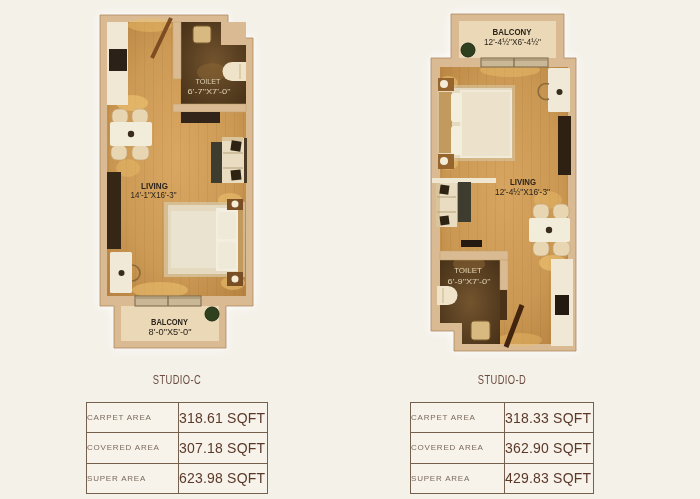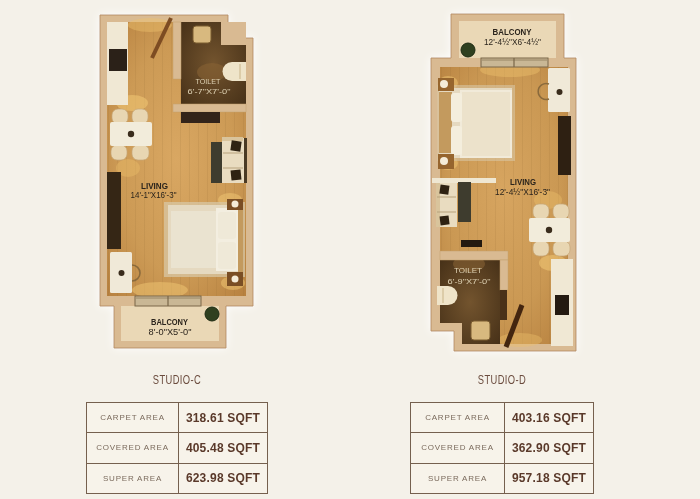--- a/index.html
+++ b/index.html
@@ -1,22 +1,22 @@
 <!DOCTYPE html>
 <html><head>
 <meta charset="utf-8">
 <style>
   html,body{margin:0;padding:0;}
   body{width:700px;height:499px;background:#f4f1e9;font-family:"Liberation Sans",sans-serif;position:relative;overflow:hidden;}
   .abs{position:absolute;}
   .title{font-size:12px;letter-spacing:0.5px;color:#6b4c3e;text-align:center;transform:scaleX(0.78);}
   table.area{border-collapse:collapse;background:#f7f3ea;}
-  table.area td{border:1px solid #75604e;text-align:center;padding:0;}
+  table.area td{border:1px solid #75604e;text-align:left;padding:0;}
   td.lbl{font-size:8px;letter-spacing:0.8px;color:#7a6a5c;}
-  td.val{font-size:12px;font-weight:bold;color:#5a392a;letter-spacing:0.2px;}
+  td.val{font-size:14px;font-weight:normal;color:#5a392a;letter-spacing:0.2px;}
 </style>
 </head>
 <body>
 
 <svg class="abs" style="left:0;top:0" width="700" height="499" viewBox="0 0 700 499">
   <defs>
     <radialGradient id="wood" cx="50%" cy="50%" r="75%">
       <stop offset="0%" stop-color="#d9a762"></stop>
       <stop offset="55%" stop-color="#cc9a55"></stop>
       <stop offset="100%" stop-color="#b47d3c"></stop>
@@ -318,39 +318,39 @@
 <div class="abs title" style="left:86px;top:373px;width:182px;">STUDIO-C</div>
 
 <table class="area abs" style="left:86px;top:402px;width:182px;height:92px;">
   <tbody>
       <tr>
         <td class="lbl" style="width:91px;">CARPET AREA</td>
         <td class="val">318.61 SQFT</td>
       </tr>
   <tr>
         <td class="lbl">COVERED AREA</td>
-        <td class="val">405.48 SQFT</td>
+        <td class="val">307.18 SQFT</td>
       </tr>
   <tr>
         <td class="lbl">SUPER AREA</td>
         <td class="val">623.98 SQFT</td>
       </tr>
 </tbody>
   </table>
 
 <div class="abs title" style="left:410px;top:373px;width:184px;">STUDIO-D</div>
 
 <table class="area abs" style="left:410px;top:402px;width:184px;height:92px;">
   <tbody>
       <tr>
         <td class="lbl" style="width:93px;">CARPET AREA</td>
-        <td class="val">403.16 SQFT</td>
+        <td class="val">318.33 SQFT</td>
       </tr>
   <tr>
         <td class="lbl">COVERED AREA</td>
         <td class="val">362.90 SQFT</td>
       </tr>
   <tr>
         <td class="lbl">SUPER AREA</td>
-        <td class="val">957.18 SQFT</td>
+        <td class="val">429.83 SQFT</td>
       </tr>
 </tbody>
   </table>
 
 </body></html>

